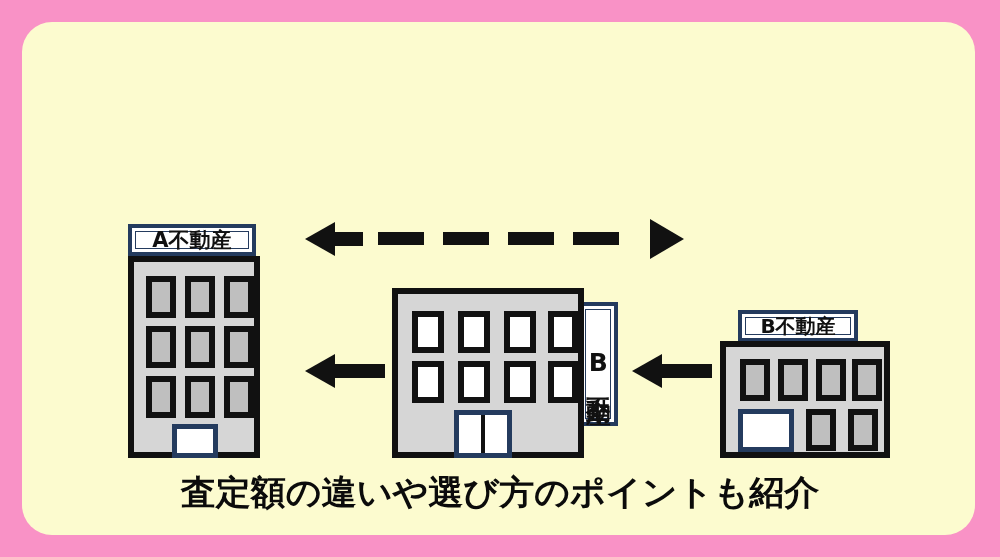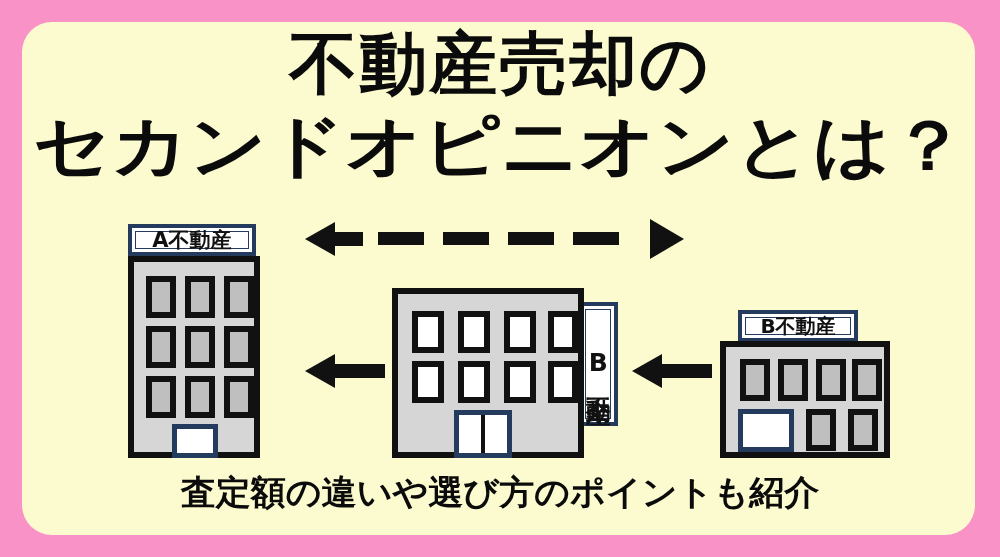--- a/index.html
+++ b/index.html
@@ -77,24 +77,20 @@
   }
   .dash{position:absolute;height:13px;background:#111;}
 </style>
 </head>
 <body>
 
 <div id="stage">
 
   <div class="panel"></div>
 
-  <div class="title-block">
-    <div class="title-line title-line-1">不動産売却の</div>
-    <div class="title-line title-line-2">セカンドオピニオンとは？</div>
-  </div>
 
   <div>
 
     <div class="arrow-left" style="left:305px;top:222px;width:58px;height:34px;">
       <div class="shaft" style="width:30px;top:10px;"></div>
       <div class="head"></div>
     </div>
     <div class="dash" style="left:378px;top:232px;width:46px;"></div>
     <div class="dash" style="left:443px;top:232px;width:46px;"></div>
     <div class="dash" style="left:508px;top:232px;width:46px;"></div>

